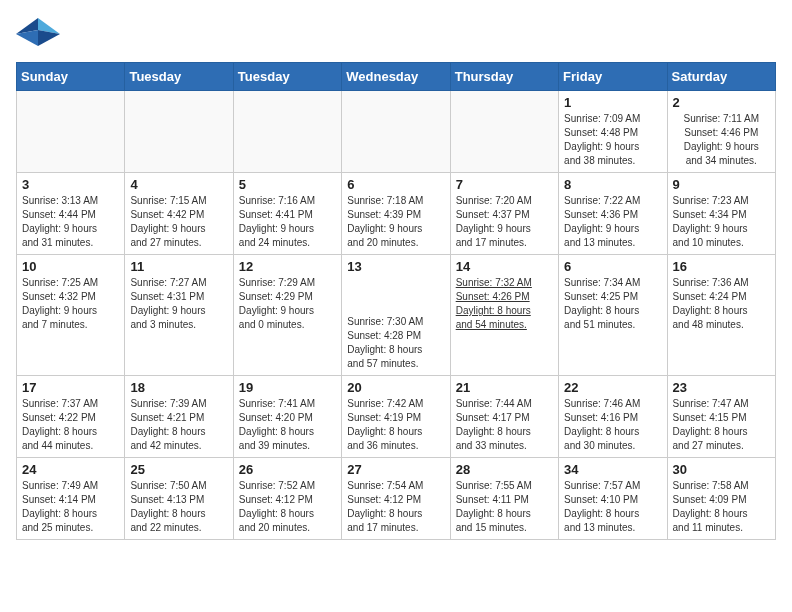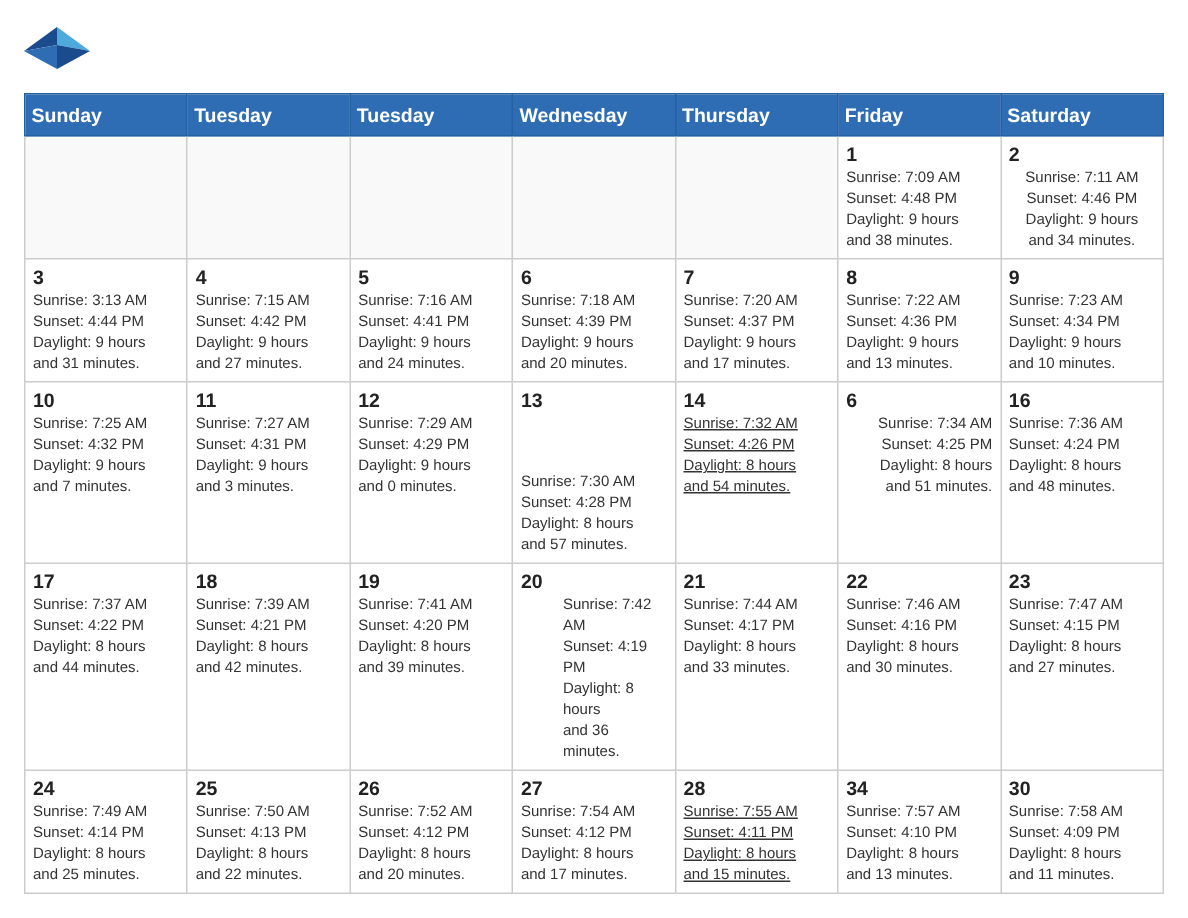--- a/index.html
+++ b/index.html
@@ -228,21 +228,21 @@
         </td>
         <td>
           <span class="day-num">14</span>
           <div class="day-info" style="white-space: pre-line; text-decoration: underline;">Sunrise: 7:32 AM
 Sunset: 4:26 PM
 Daylight: 8 hours
 and 54 minutes.</div>
         </td>
         <td>
           <span class="day-num">6</span>
-          <div class="day-info" style="white-space: pre-line; text-align: right;">Sunrise: 7:34 AM
+          <div class="day-info" style="white-space: pre-line;">Sunrise: 7:34 AM
 Sunset: 4:25 PM
 Daylight: 8 hours
 and 51 minutes.</div>
         </td>
         <td>
           <span class="day-num">16</span>
           <div class="day-info" style="white-space: pre-line;">Sunrise: 7:36 AM
 Sunset: 4:24 PM
 Daylight: 8 hours
 and 48 minutes.</div>
@@ -265,21 +265,21 @@
         </td>
         <td>
           <span class="day-num">19</span>
           <div class="day-info" style="white-space: pre-line;">Sunrise: 7:41 AM
 Sunset: 4:20 PM
 Daylight: 8 hours
 and 39 minutes.</div>
         </td>
         <td>
           <span class="day-num">20</span>
-          <div class="day-info" style="white-space: pre-line; margin-left: 28px;">Sunrise: 7:42 AM
+          <div class="day-info" style="white-space: pre-line;">Sunrise: 7:42 AM
 Sunset: 4:19 PM
 Daylight: 8 hours
 and 36 minutes.</div>
         </td>
         <td>
           <span class="day-num">21</span>
           <div class="day-info" style="white-space: pre-line;">Sunrise: 7:44 AM
 Sunset: 4:17 PM
 Daylight: 8 hours
 and 33 minutes.</div>
@@ -323,21 +323,21 @@
         </td>
         <td>
           <span class="day-num">27</span>
           <div class="day-info" style="white-space: pre-line;">Sunrise: 7:54 AM
 Sunset: 4:12 PM
 Daylight: 8 hours
 and 17 minutes.</div>
         </td>
         <td>
           <span class="day-num">28</span>
-          <div class="day-info" style="white-space: pre-line; text-decoration: underline;">Sunrise: 7:55 AM
+          <div class="day-info" style="white-space: pre-line;">Sunrise: 7:55 AM
 Sunset: 4:11 PM
 Daylight: 8 hours
 and 15 minutes.</div>
         </td>
         <td>
           <span class="day-num">34</span>
           <div class="day-info" style="white-space: pre-line;">Sunrise: 7:57 AM
 Sunset: 4:10 PM
 Daylight: 8 hours
 and 13 minutes.</div>

